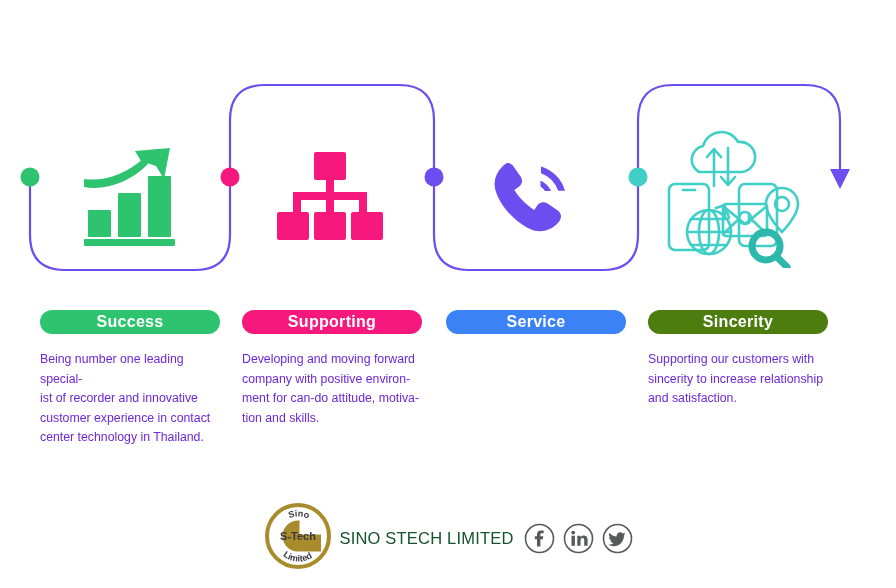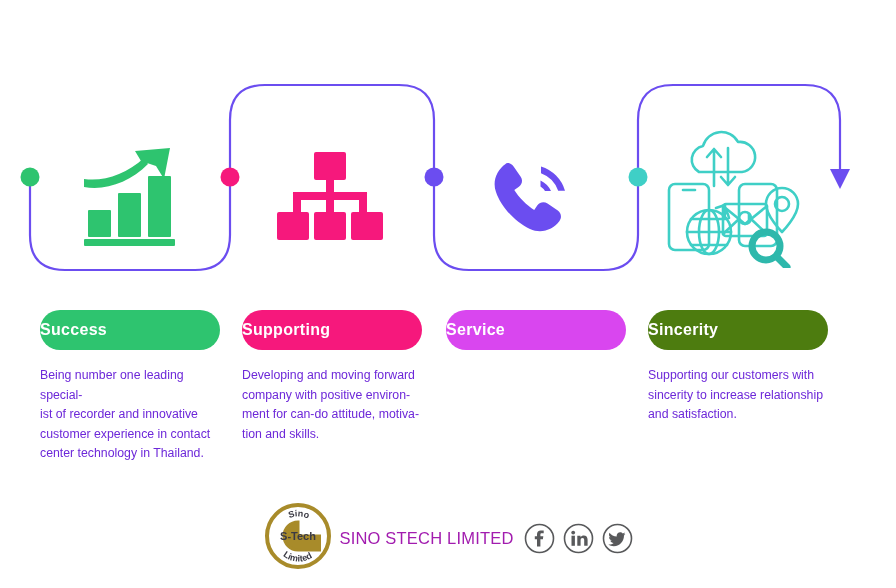--- a/index.html
+++ b/index.html
@@ -55,25 +55,25 @@
     position: absolute;
     top: 310px;
     width: 180px;
   }
   #card-0 { left: 40px;  }
   #card-1 { left: 242px; }
   #card-2 { left: 446px; }
   #card-3 { left: 648px; }
 
   .pill {
-    height: 40px;
+    height: 24px;
     border-radius: 20px;
     display: flex;
     align-items: center;
-    justify-content: flex-start;
+    justify-content: center;
     box-sizing: border-box;
   }
   .pill-label {
     color: #ffffff;
     font-size: 16px;
     font-weight: bold;
     letter-spacing: 0.3px;
     line-height: 1;
   }
   .card-body {
@@ -90,21 +90,21 @@
     left: 0;
     top: 500px;
     width: 896px;
     height: 76px;
     display: flex;
     align-items: center;
     justify-content: center;
   }
   #brand-logo { flex: 0 0 auto; margin-right: 6px; }
   #brand-name {
-    color: #a21caf;
+    color: #14532d;
     font-size: 16.5px;
     letter-spacing: 0.2px;
     white-space: nowrap;
     margin-right: 10px;
   }
   .social-row { display: flex; align-items: center; gap: 8px; }
   .social-icon { display: block; }
 </style>
 </head>
 <body>
@@ -217,21 +217,21 @@
     <div class="pill" style="background:#f6187c;">
       <span class="pill-label">Supporting</span>
     </div>
     <div class="card-body">Developing and moving forward
 company with positive environ-
 ment for can-do attitude, motiva-
 tion and skills.</div>
   </div>
 
   <div class="card" id="card-2">
-    <div class="pill" style="background:#d946ef;">
+    <div class="pill" style="background:#3b82f6;">
       <span class="pill-label">Service</span>
     </div>
   </div>
 
   <div class="card" id="card-3">
     <div class="pill" style="background:#4d7c0f;">
       <span class="pill-label">Sincerity</span>
     </div>
     <div class="card-body">Supporting our customers with
 sincerity to increase relationship

